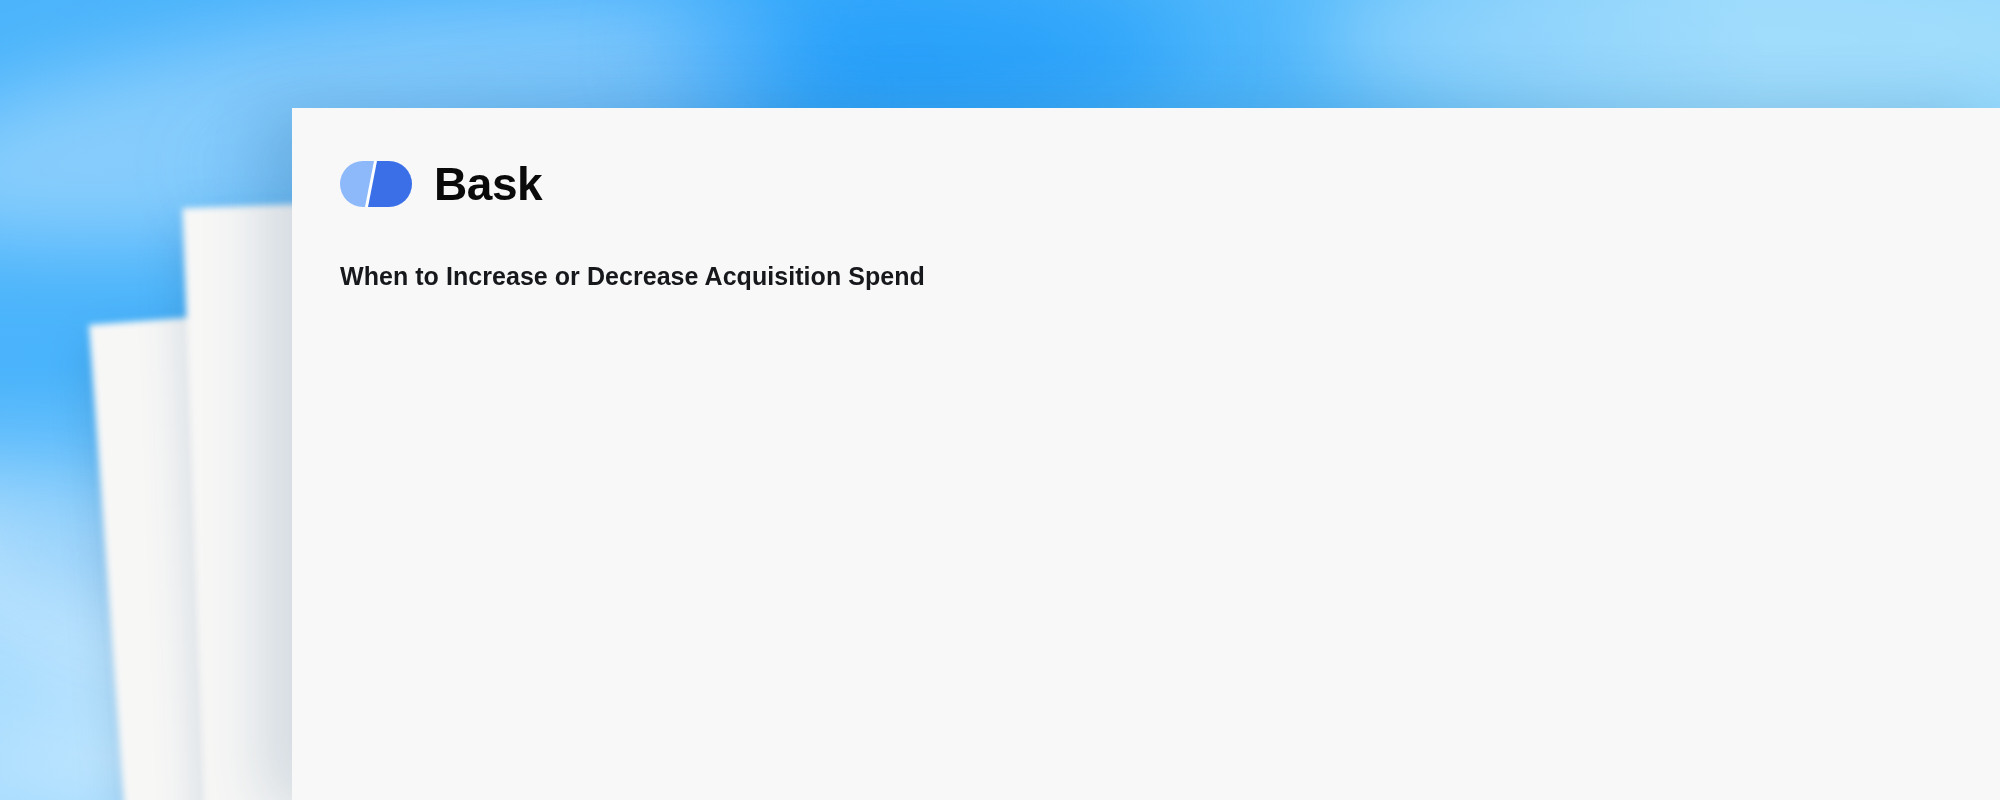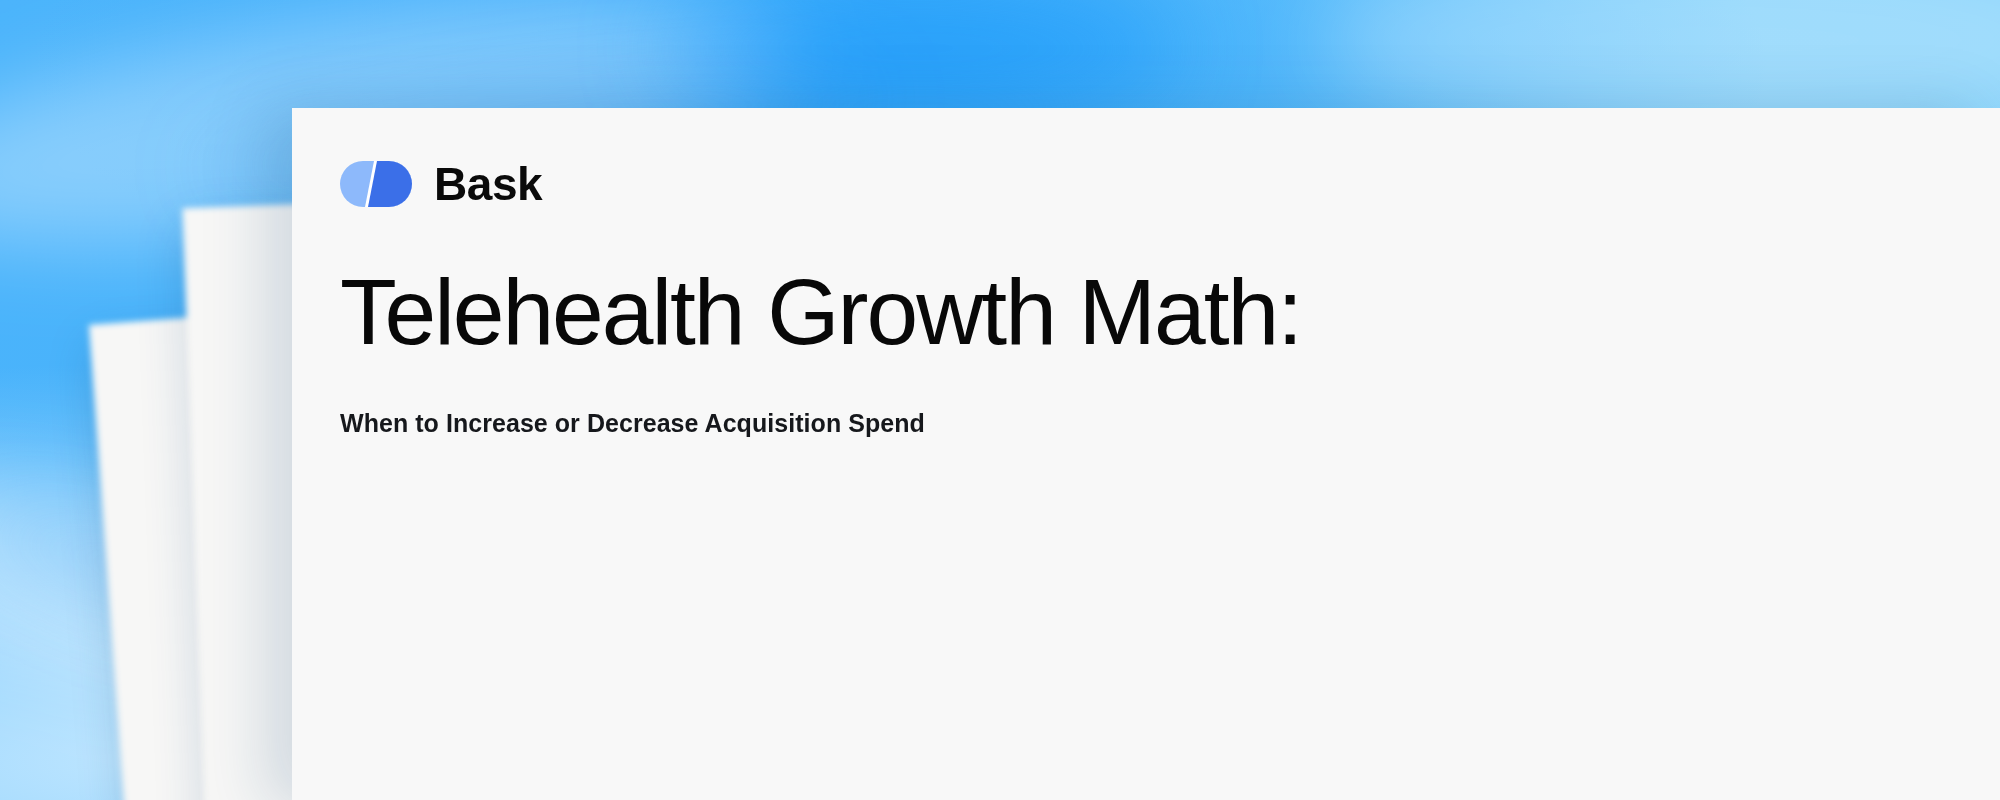--- a/index.html
+++ b/index.html
@@ -162,21 +162,20 @@
           <g clip-path="url(#pillClip)">
             <rect x="0" y="0" width="72" height="46" fill="#8DB9FB"></rect>
             <polygon points="34,0 72,0 72,46 25,46" fill="#FFFFFF"></polygon>
             <polygon points="37,0 72,0 72,46 28,46" fill="#3B6FE8"></polygon>
           </g>
         </svg>
         <span class="brand-name">Bask</span>
       </div>
 
       <h1 class="headline">
-        <span class="hl-line">Telehealth Growth Math:</span>
       </h1>
 
       <p class="subtitle">When to Increase or Decrease Acquisition Spend</p>
 
     </div>
   </div>
 
 </div>
 
 </body></html>

